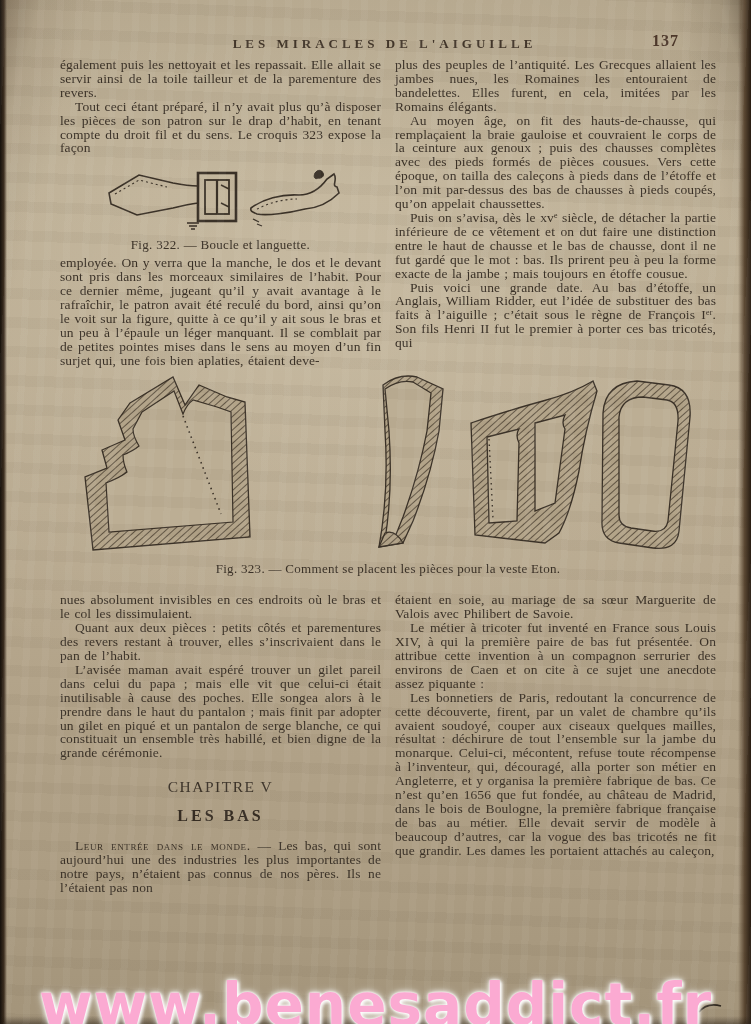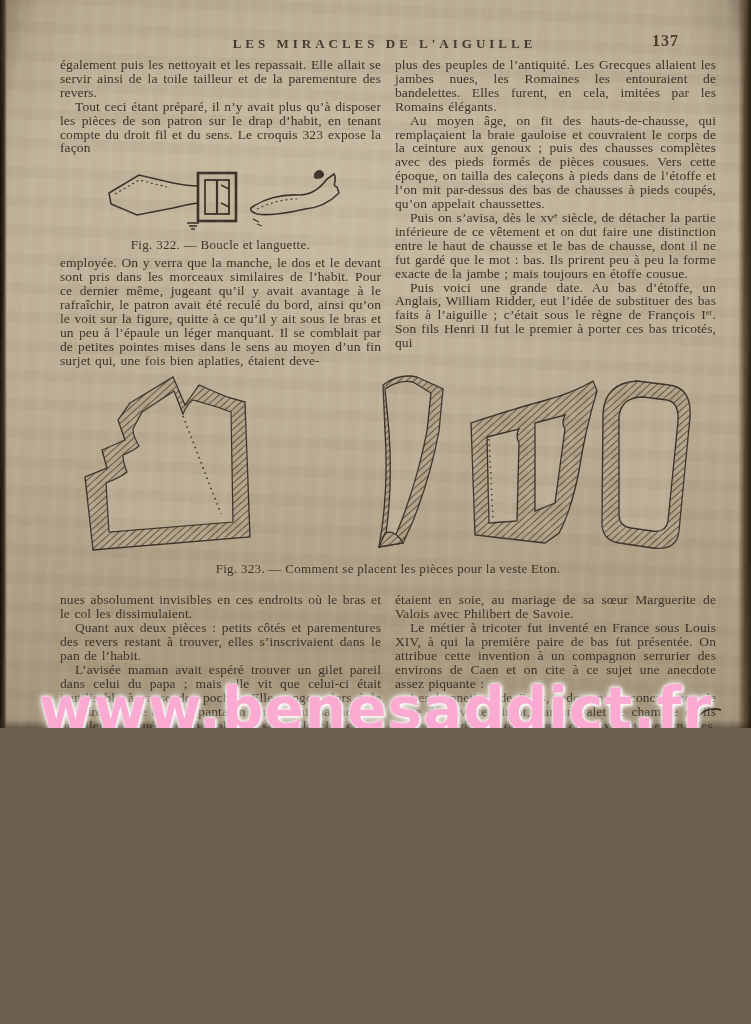--- a/index.html
+++ b/index.html
@@ -1,18 +1,18 @@
 <!DOCTYPE html>
 <html><head>
 <meta charset="utf-8">
 <style>
   html,body{margin:0;padding:0;}
   body{width:751px;height:1024px;overflow:hidden;background:#6b5f4e;}
   .page{
-    position:relative;width:751px;height:728px;overflow:hidden;
+    position:relative;width:751px;height:1024px;overflow:hidden;
     background:
       radial-gradient(ellipse 900px 700px at 45% 30%, rgba(255,248,228,.18), rgba(0,0,0,0) 60%),
       linear-gradient(105deg, rgba(62,44,28,.38) 0%, rgba(62,44,28,.08) 4%, rgba(0,0,0,0) 9%),
       linear-gradient(255deg, rgba(40,28,16,.45) 0%, rgba(40,28,16,.12) 3%, rgba(0,0,0,0) 8%),
       linear-gradient(180deg, #b4a68c 0%, #bcae94 18%, #b7a88e 55%, #ac9d83 85%, #a3947a 100%);
     font-family:"Liberation Serif","DejaVu Serif",serif;
     color:#3a3127;
   }
   .page::after{ 
     content:"";position:absolute;inset:0;pointer-events:none;

